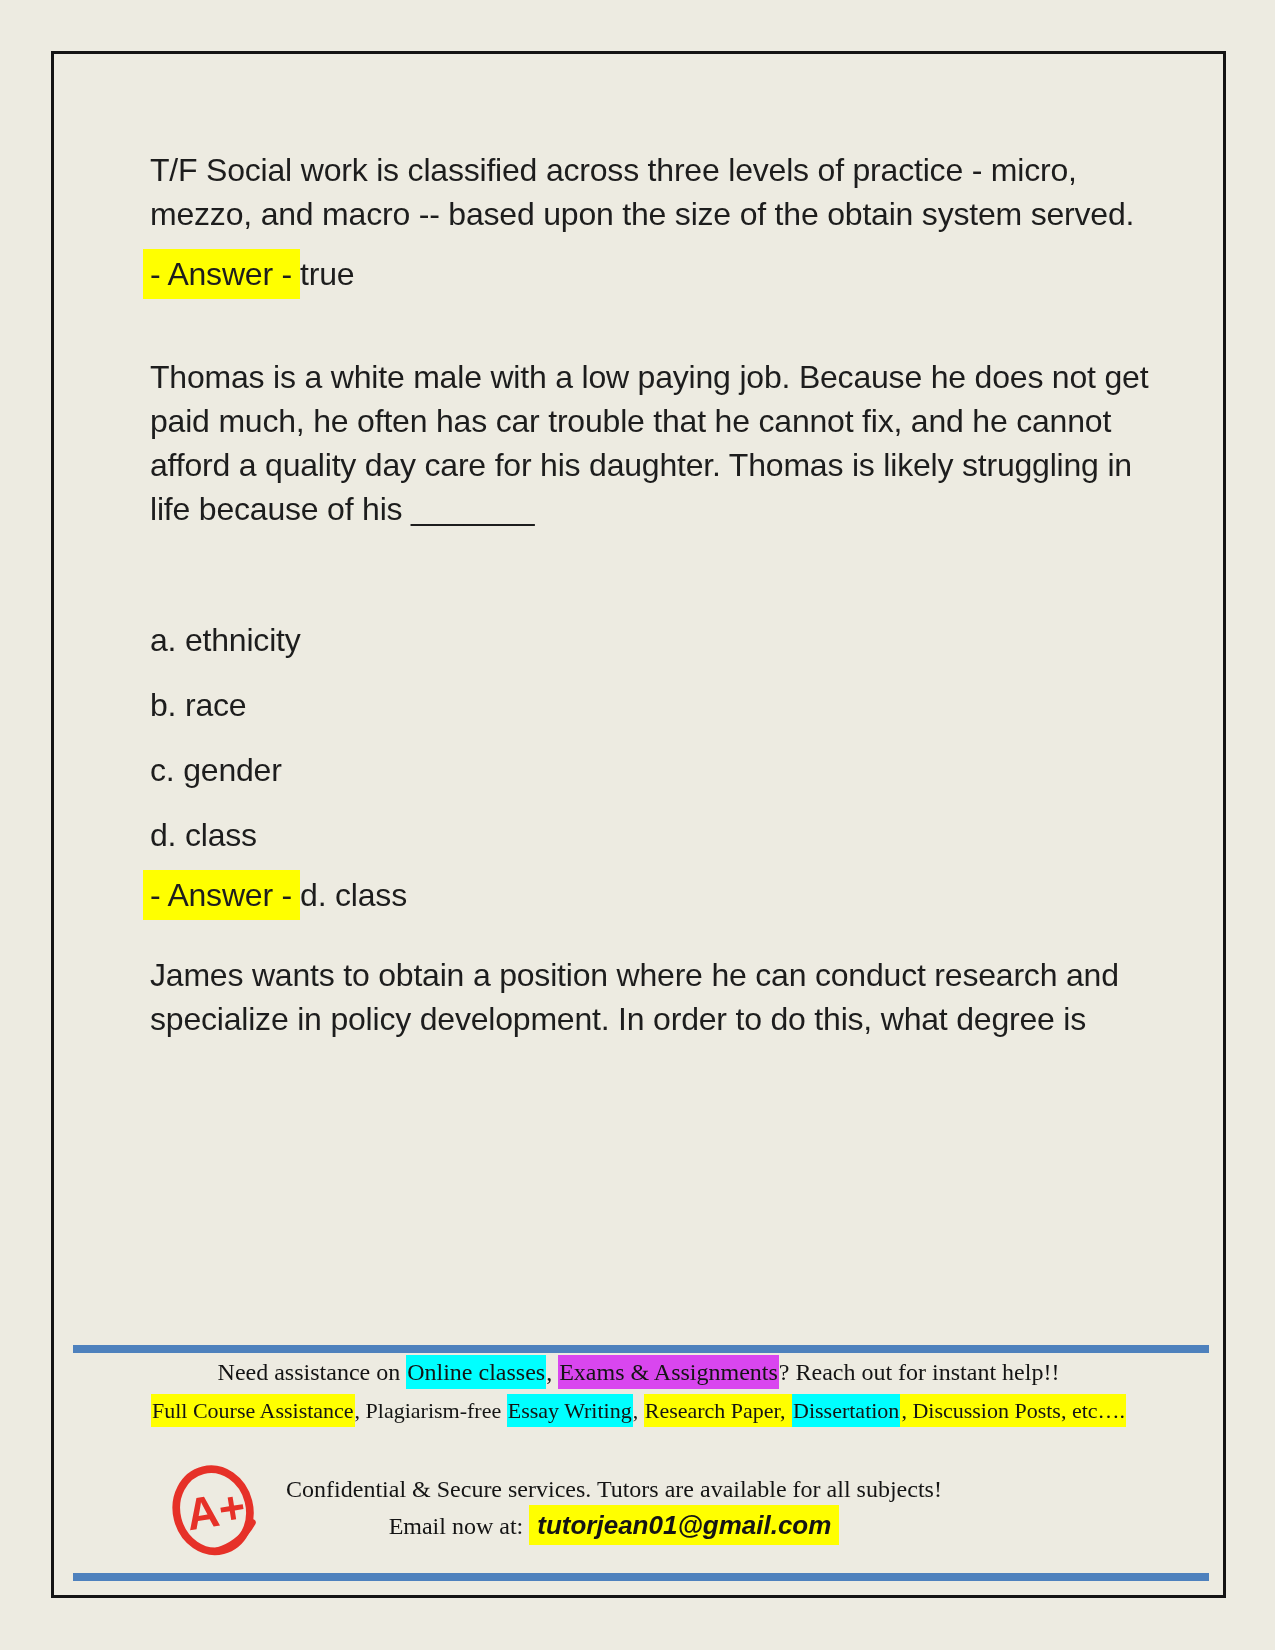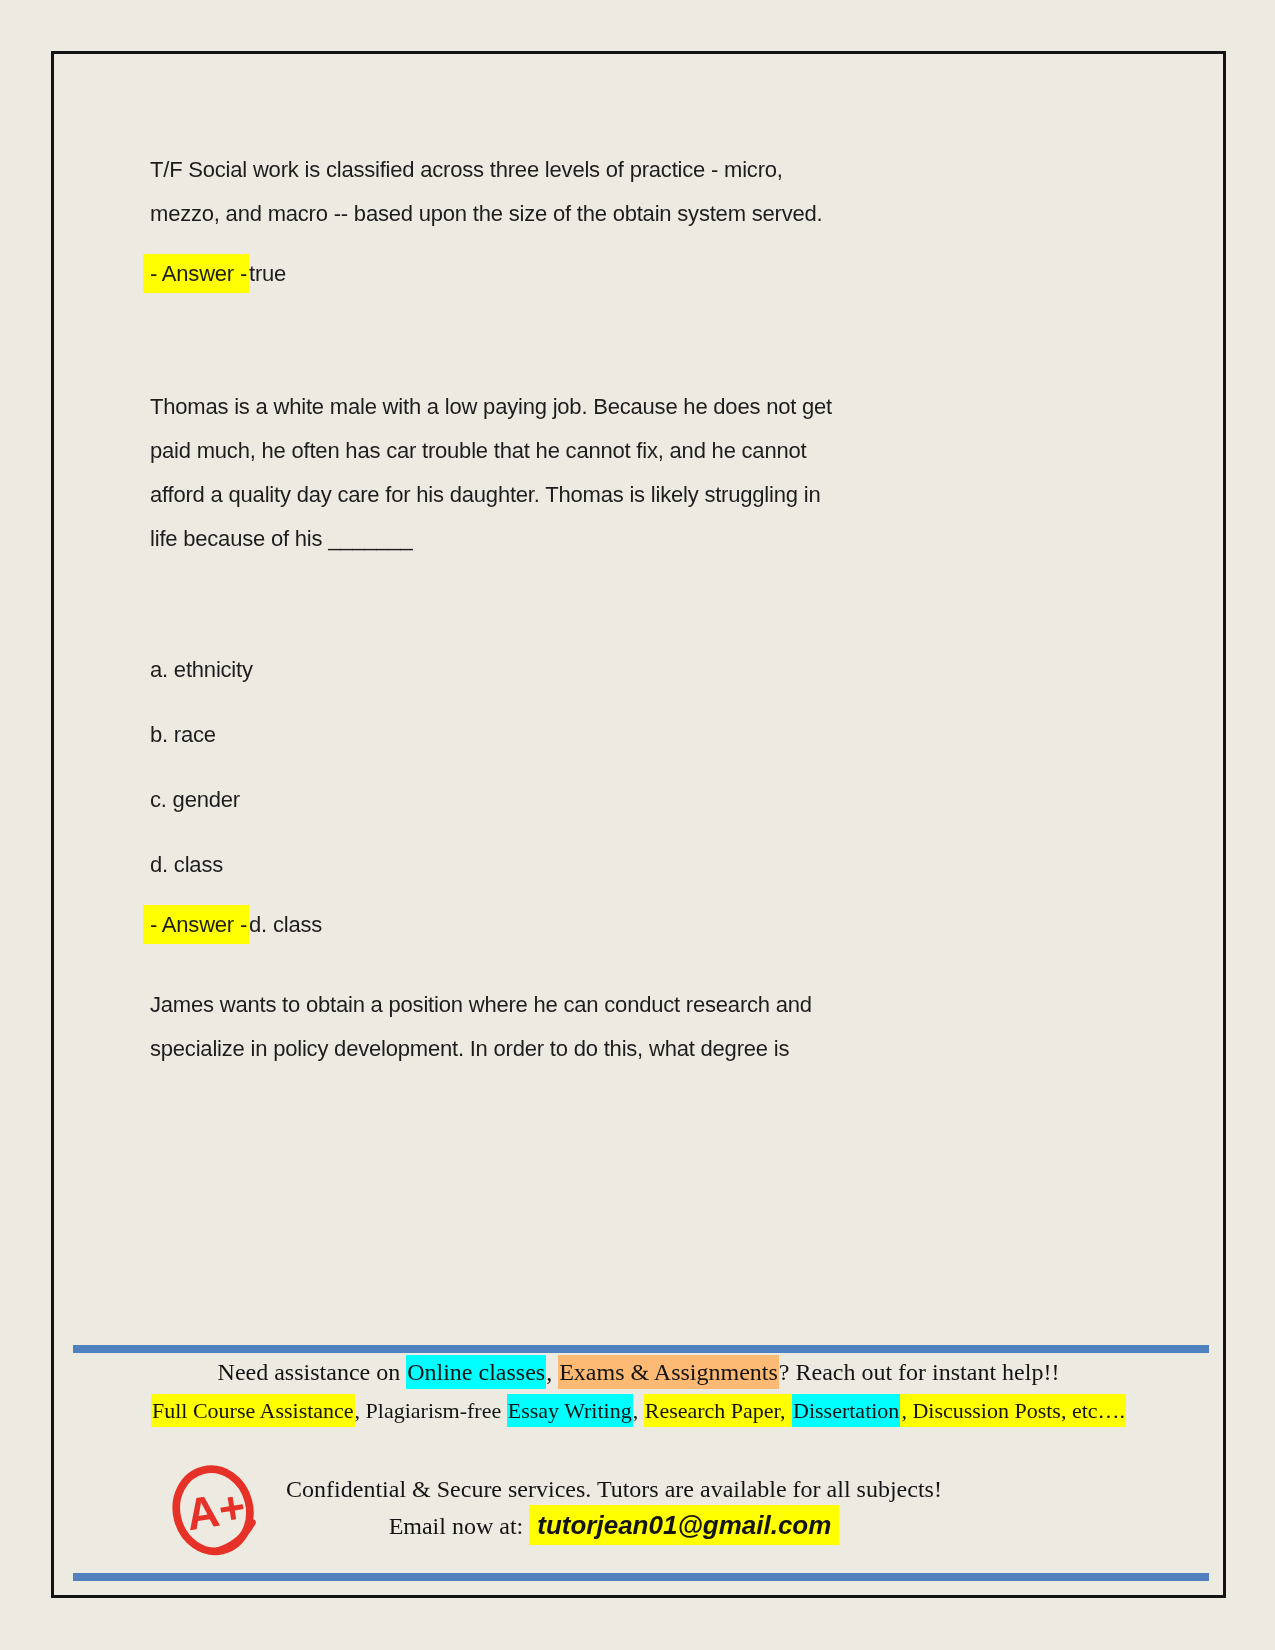--- a/index.html
+++ b/index.html
@@ -22,34 +22,34 @@
     height: 1547px;
     box-sizing: border-box;
     border: 3px solid #141414;
   }
   
   .body-text {
     position: absolute;
     left: 96px;
     top: 94px;
     width: 980px;
-    font-size: 22px;
+    font-size: 32px;
     line-height: 44px;
     letter-spacing: -0.2px;
   }
   .qline { white-space: nowrap; }
   .answer-line { margin-top: 16px; }
-  .q2 { margin-top: 89px; }
+  .q2 { margin-top: 59px; }
   .opts { margin-top: 87px; }
   .option + .option { margin-top: 21px; }
   .answer-line.a2 { }
   .q3 { margin-top: 36px; }
   .mark-answer {
     background: #FFFF00;
-    padding: 7px 2px 7px 7px;
+    padding: 7px 8px 7px 7px;
     margin-left: -7px;
   }
   
   .divider {
     position: absolute;
     left: 19px;
     width: 1136px;
     height: 8px;
     background: #4E81BD;
   }
@@ -60,21 +60,21 @@
     left: 0;
     width: 100%;
     text-align: center;
     font-family: "Liberation Serif", serif;
     color: #141414;
     white-space: nowrap;
   }
   .promo-line1 { top: 1305px; font-size: 24px; }
   .promo-line2 { top: 1344px; font-size: 22px; }
   .mark-c  { background: #00FFFF; padding: 4px 1px; }
-  .mark-g  { background: #fdba74; padding: 4px 1px; }
+  .mark-g  { background: #d946ef; padding: 4px 1px; }
   .mark-y  { background: #FFFF00; padding: 4px 1px; }
   .logo {
     position: absolute;
     left: 110px;
     top: 1408px;
     width: 100px;
     height: 96px;
   }
   .tagline {
     position: absolute;

